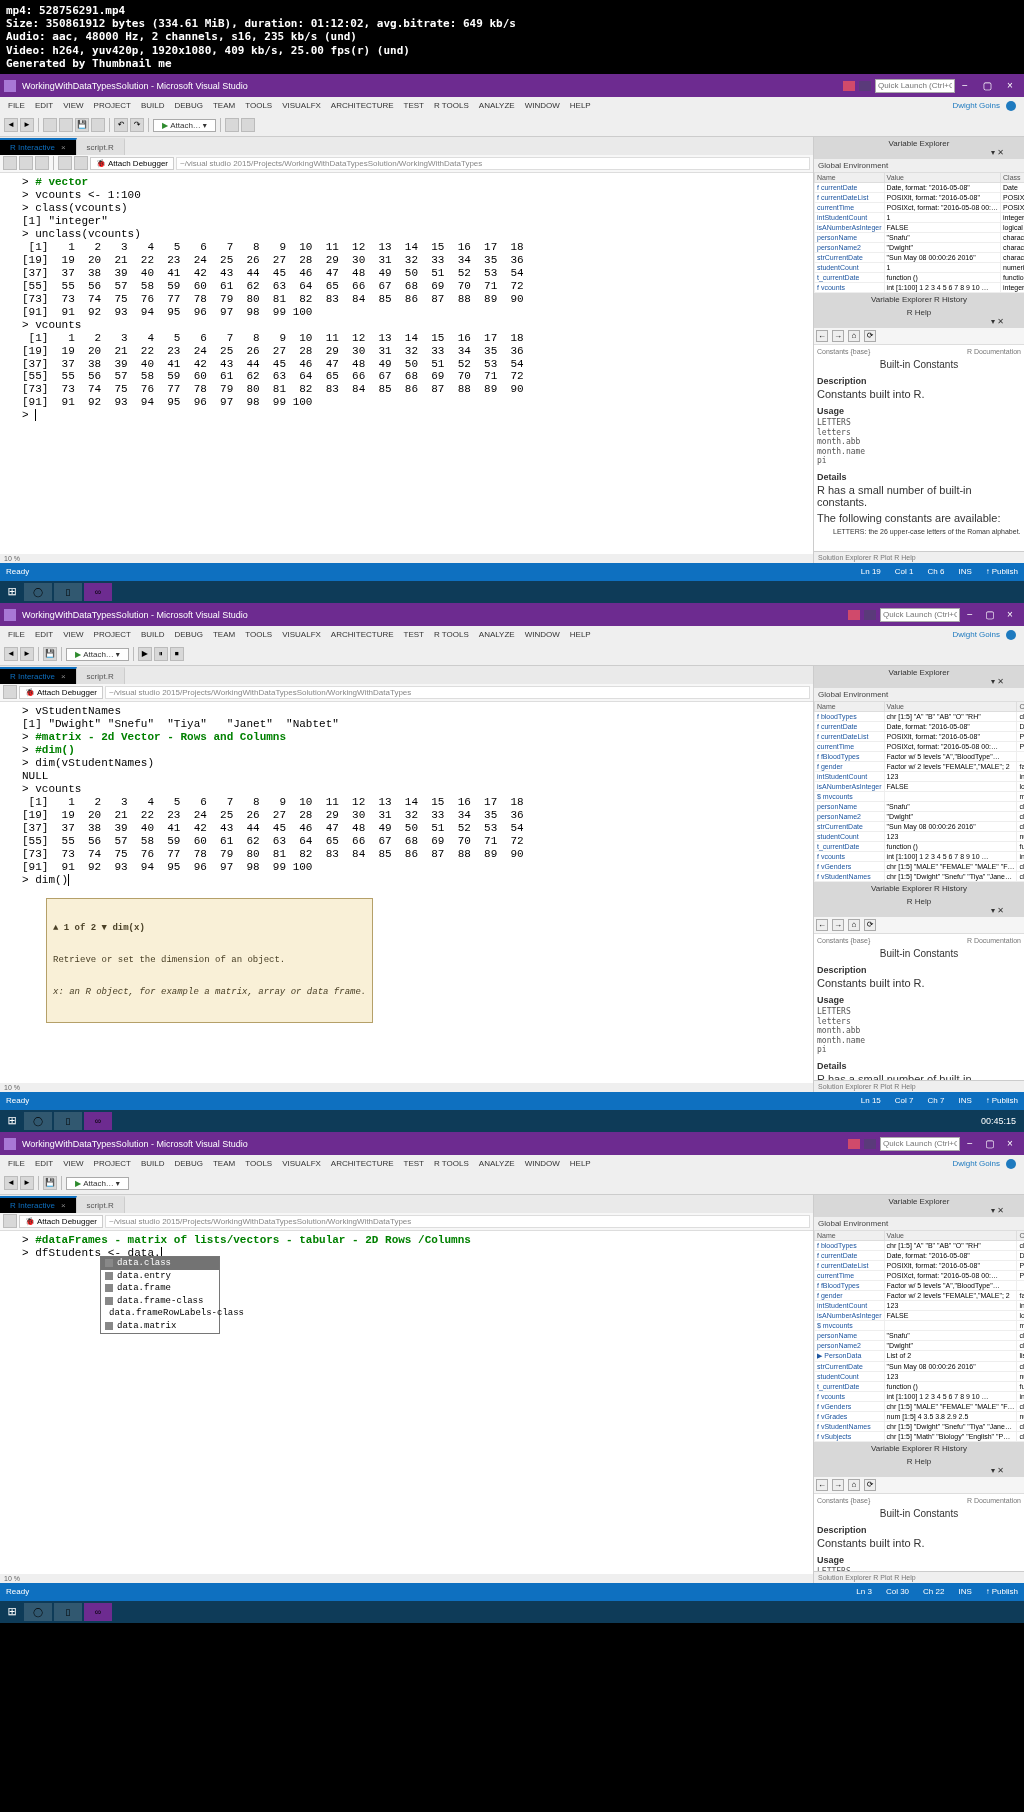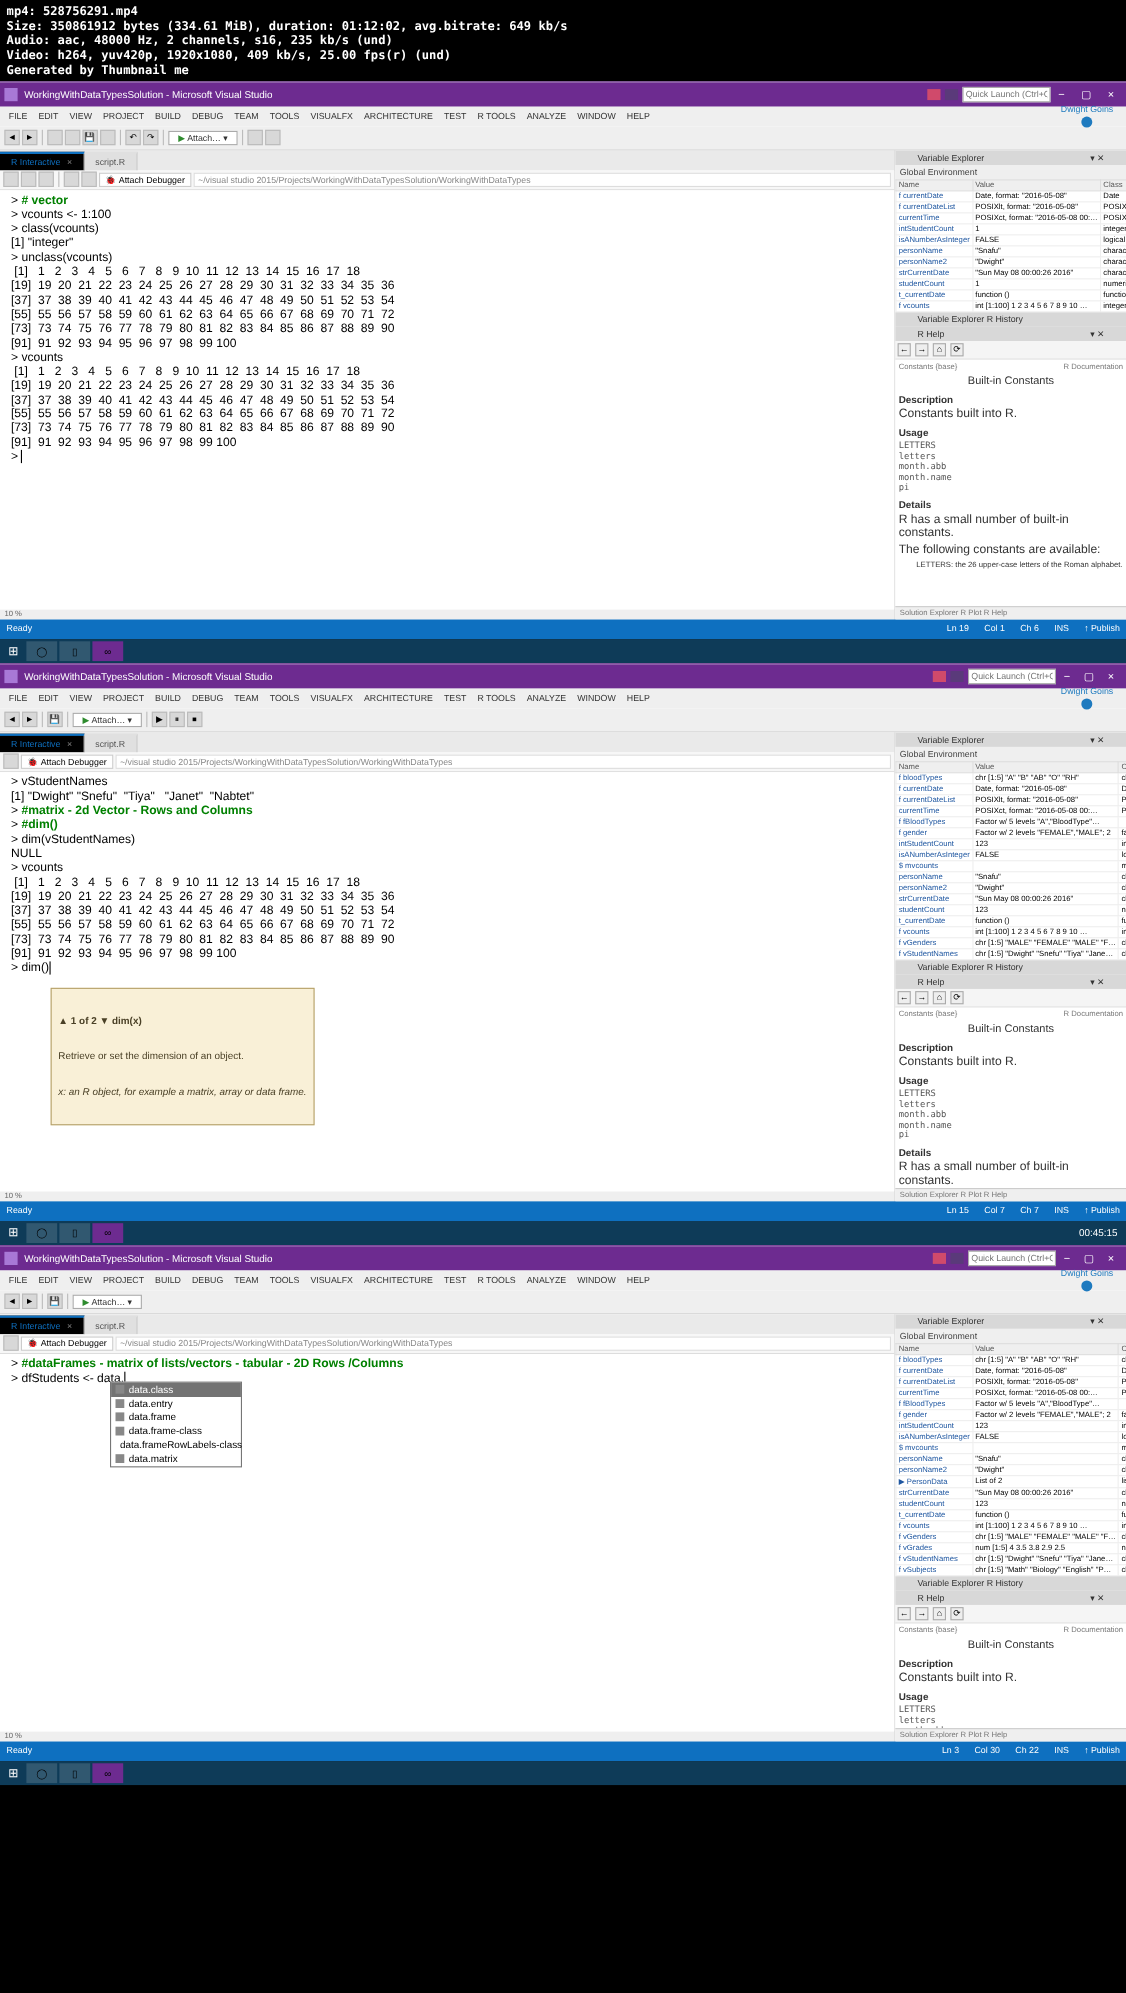--- a/index.html
+++ b/index.html
@@ -13,21 +13,21 @@
   .vs-titlebar .vs-icon { display:inline-block; width:12px; height:12px; background:#a878d6; margin-right:6px; }
   .vs-titlebar .title { flex:1; }
   .quick-launch { display:flex; align-items:center; gap:4px; }
   .quick-launch input { width:80px; height:14px; font-size:8px; border:1px solid #aaa; padding:0 2px; }
   .flag { width:12px; height:10px; background:#d04a6b; display:inline-block; }
   .notif { width:12px;height:10px;display:inline-block;background:#5a3a7a; }
   .win-btns span { display:inline-block; width:20px; text-align:center; font-size:10px; cursor:pointer; }
   
   .vs-menubar { background: #efefef; height: 18px; display:flex; align-items:center; padding:0 4px; gap: 2px; font-size: 8px; color:#333; }
   .vs-menubar span { padding: 0 4px; cursor:pointer; }
-  .vs-menubar .user { margin-left:auto; color:#1e7abf;flex-direction:column; }
+  .vs-menubar .user { margin-left:auto; color:#1e7abf; }
   .vs-menubar .toolbar-right { display:flex; align-items:center; gap:2px;}
   .user-badge { width:10px;height:10px;border-radius:50%;background:#1e7abf; display:inline-block;}
   
   .vs-toolbar { background:#efefef; height:22px; display:flex; align-items:center; padding:0 4px; gap:2px; border-bottom:1px solid #ccc; }
   .tb-btn { width:14px; height:14px; background:#d8d8d8; border:1px solid #bbb; display:inline-block; font-size:8px; text-align:center; line-height:12px;}
   .tb-sep { width:1px; height:14px;background:#bbb; margin:0 2px;}
   .attach { background:#fff; border:1px solid #aaa; font-size:8px; padding:1px 8px; color:#333; display:flex;align-items:center;gap:2px;}
   .attach .dot { color:#2e8b2e; }
   
   .vs-body { display:flex; height: 426px; background:#fff; }
@@ -38,36 +38,36 @@
   
   .tabs { height:18px; background:#eaeaea; display:flex; align-items:flex-end; font-size:8px;}
   .tab { padding:3px 10px; background:#000000; border-top:2px solid #0e70c0; border-right:1px solid #ccc; color:#0e70c0;}
   .tab.inactive { background:#e0e0e0; border-top:2px solid #e0e0e0; color:#555;}
   .tab .x { margin-left:6px; color:#888; }
   
   .editor-toolbar { height:18px; background:#f7f7f7; border-bottom:1px solid #ddd; display:flex;align-items:center; gap:2px; padding:0 3px; font-size:8px;}
   .editor-toolbar .path { flex:1; background:#fff; border:1px solid #ddd; padding:1px 3px; color:#888; }
   .editor-toolbar .attach-dbg { padding:1px 5px; border:1px solid #ccc; background:#fff; font-size:8px; display:flex;align-items:center;gap:2px;}
   
-  .code-editor { flex:1; background:#fff; padding:3px 10px; font-family: Liberation Sans, sans-serif; font-size:11px; line-height:1.18; color:#000; white-space:pre; overflow:hidden; position:relative;}
+  .code-editor { flex:1; background:#fff; padding:3px 22px; font-family: Liberation Mono, monospace; font-size:11px; line-height:1.18; color:#000; white-space:pre; overflow:hidden; position:relative;}
   .code-editor .comment { color:#008000; font-weight:bold; }
   .code-editor .prompt { color:#000; }
   .code-editor .cursor { border-left:1px solid #000; display:inline-block; height:12px; vertical-align:middle;}
   
   .intelli-tooltip { position:absolute; background:#f9f0d7; border:1px solid #b5a069; padding:3px 6px; font-size:9px; color:#4a4026; top:196px; left:46px; }
   .intelli-tooltip .sig { font-weight:bold;}
   
   .autocomplete { position:absolute; top:14px; left:100px; width:120px; background:#fff; border:1px solid #767676; font-size:9px;}
   .autocomplete .ac-item { padding:1px 4px; display:flex; align-items:center; gap:4px;}
   .autocomplete .ac-item.selected { background:#737373; color:#fff;}
   .ac-icon { width:8px;height:8px; background:#888; display:inline-block;}
   
   .right-pane { width:210px; display:flex; flex-direction:column; background:#f5f5f5;}
   
-  .pane-header { background:#d8d8d8; color:#333; font-size:8px; padding:2px 20px; display:flex; align-items:center;}
+  .pane-header { background:#d8d8d8; color:#333; font-size:8px; padding:2px 20px; display:flex; align-items:center;flex-direction:column;}
   .pane-header .x { margin-left:auto; }
   .pane-subheader { background:#efefef; font-size:8px; padding:2px 4px; color:#444;}
   
   .var-table { width:100%; font-size:7px; border-collapse:collapse; background:#fff;}
   .var-table th { background:#efefef; text-align:left; padding:1px 2px; border:1px solid #ddd; color:#555; font-weight:normal;}
   .var-table td { padding:1px 2px; border:1px solid #eee; white-space:nowrap; overflow:hidden; text-overflow:ellipsis;}
   .var-table td:first-child { color:#1e56a0;}
   
   .help-pane { flex:1; background:#fff; overflow:hidden; font-size:8px; color:#333; padding:3px;}
   .help-pane .hp-title { text-align:center; font-size:10px; margin:4px 0;}

